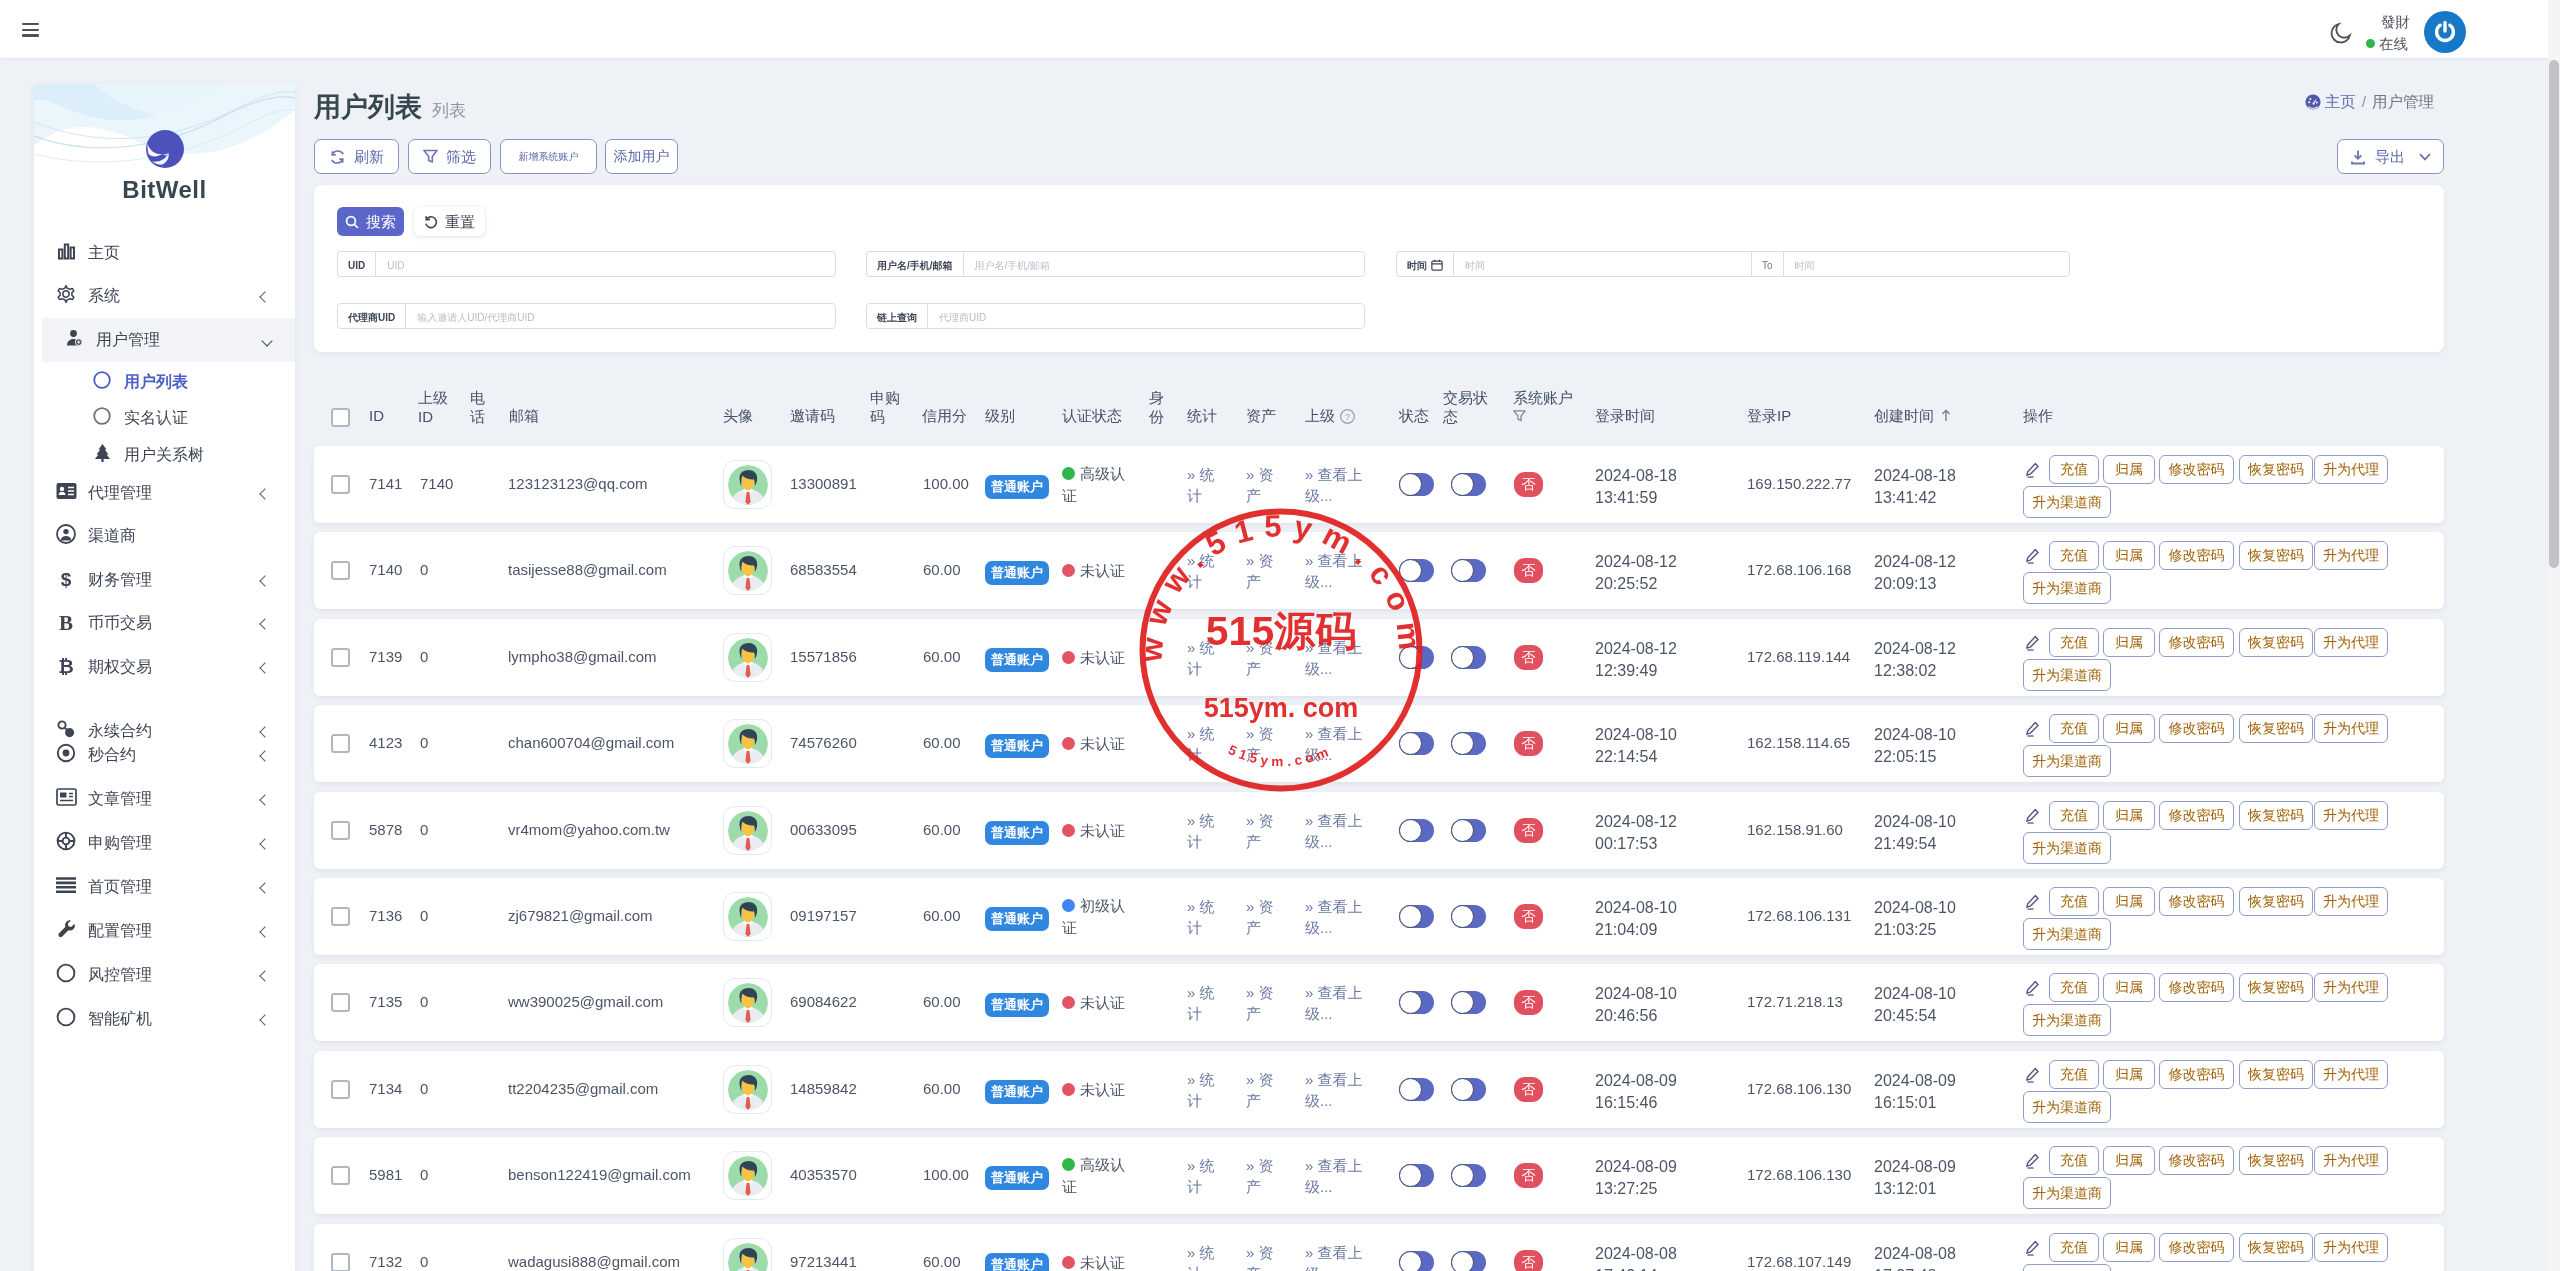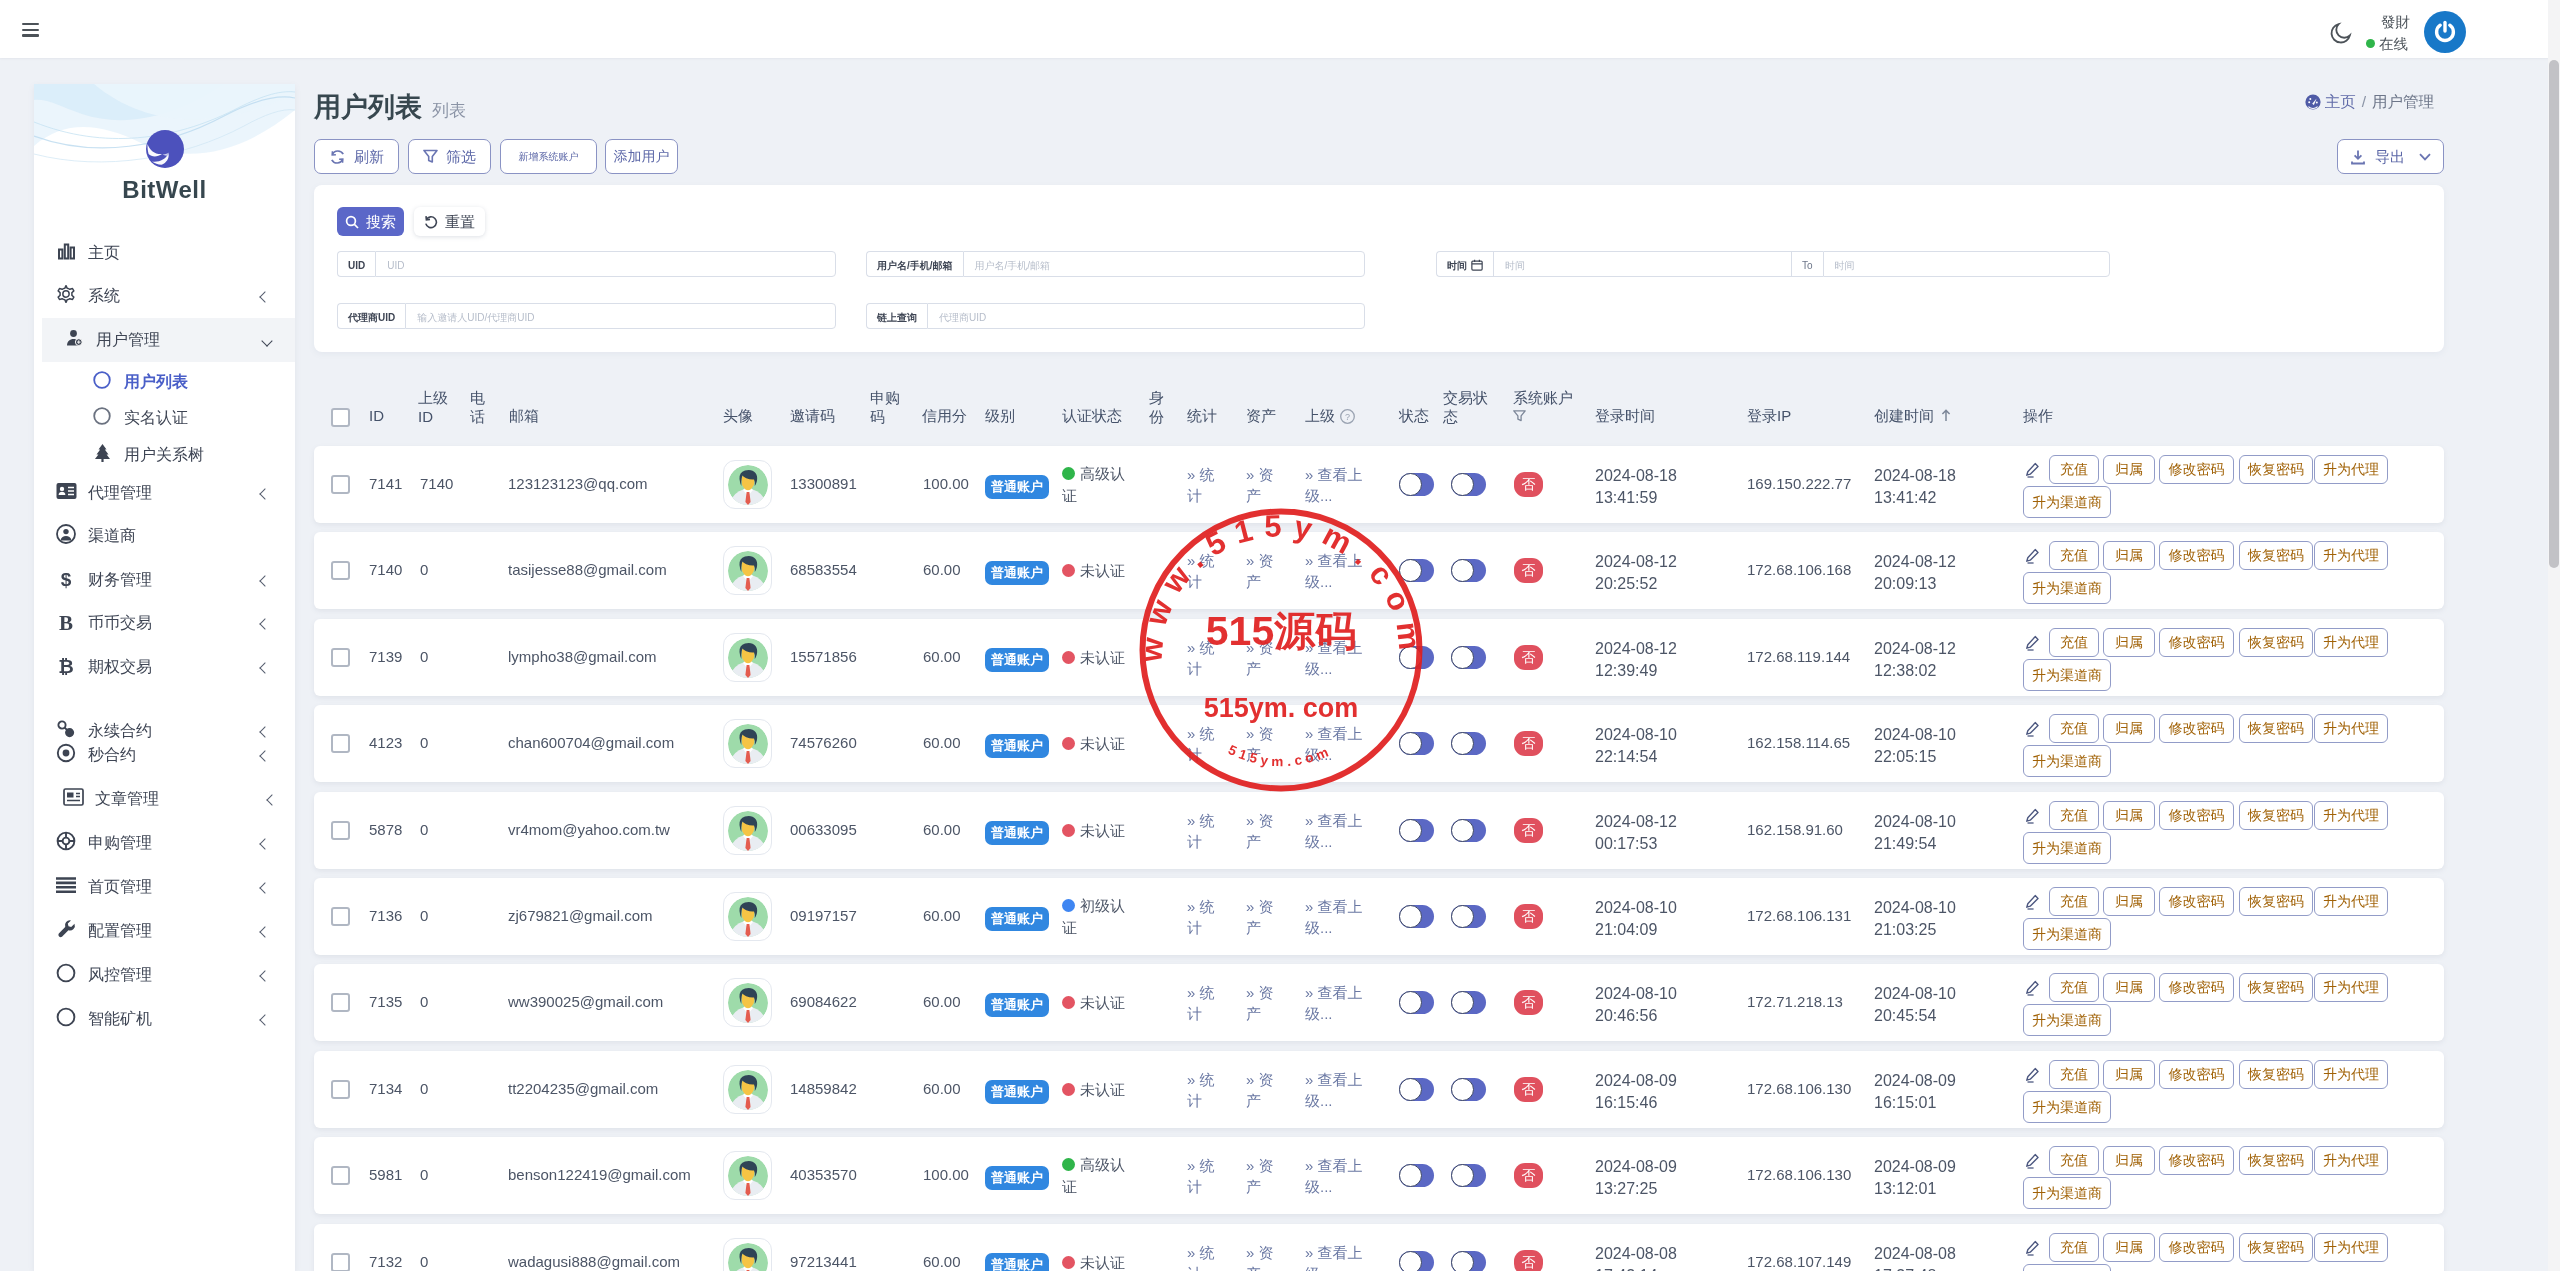--- a/index.html
+++ b/index.html
@@ -153,21 +153,21 @@
       <span class="ch"><span class="chev"></span></span>
     </div>
 <div class="mi" style="top:649px;">
       <span class="ic"><svg width="20" height="20" viewBox="0 0 20 20">
           <circle cx="10" cy="10" r="8.2" fill="none" stroke="#3d4452" stroke-width="1.9"></circle>
           <circle cx="10" cy="10" r="3.4" fill="#3d4452"></circle>
         </svg></span>
       <span class="lb">秒合约</span>
       <span class="ch"><span class="chev"></span></span>
     </div>
-<div class="mi" style="top:693px;margin-left:7px;">
+<div class="mi" style="top:693px;">
       <span class="ic"><svg width="21" height="18" viewBox="0 0 21 18">
           <rect x="1" y="1" width="19" height="16" rx="1.5" fill="none" stroke="#3d4452" stroke-width="1.7"></rect>
           <rect x="4" y="4.5" width="6.5" height="5" fill="#3d4452"></rect>
           <path d="M4 12.5 H17 M13 5.5 H17 M13 8.5 H17" stroke="#3d4452" stroke-width="1.6"></path>
         </svg></span>
       <span class="lb">文章管理</span>
       <span class="ch"><span class="chev"></span></span>
     </div>
 <div class="mi" style="top:737px;">
       <span class="ic"><svg width="20" height="20" viewBox="0 0 20 20">
@@ -264,21 +264,21 @@
         <path d="M2 1.2 L2.4 4.8 L6 4.4" fill="none" stroke="#3e4554" stroke-width="1.6"></path>
       </svg>重置</div>
 <div class="ig" style="left:23px;top:66px;width:499px">
       <span class="lab">UID</span>
       <span class="inp">UID</span>
     </div>
 <div class="ig" style="left:552px;top:66px;width:499px">
       <span class="lab">用户名/手机/邮箱</span>
       <span class="inp">用户名/手机/邮箱</span>
     </div>
-<div class="ig" style="left:1122px;top:66px;width:674px">
+<div class="ig" style="left:1082px;top:66px;width:674px">
       <span class="lab">时间<svg width="12" height="12" viewBox="0 0 14 14" style="vertical-align:-2px;margin-left:4px">
           <rect x="1" y="2.4" width="12" height="10.6" rx="1.2" fill="none" stroke="#3e4554" stroke-width="1.4"></rect>
           <path d="M1 5.6 H13 M4.2 0.8 V3.6 M9.8 0.8 V3.6" stroke="#3e4554" stroke-width="1.4"></path>
         </svg></span>
       <span class="inp mid" style="flex:0 0 298px">时间</span>
       <span class="lab mid" style="border:1px solid #d9dee8;border-right:none;font-weight:400;color:#6d7689;font-size:10px">To</span>
       <span class="inp">时间</span>
     </div>
 <div class="ig" style="left:23px;top:118px;width:499px">
       <span class="lab">代理商UID</span>

